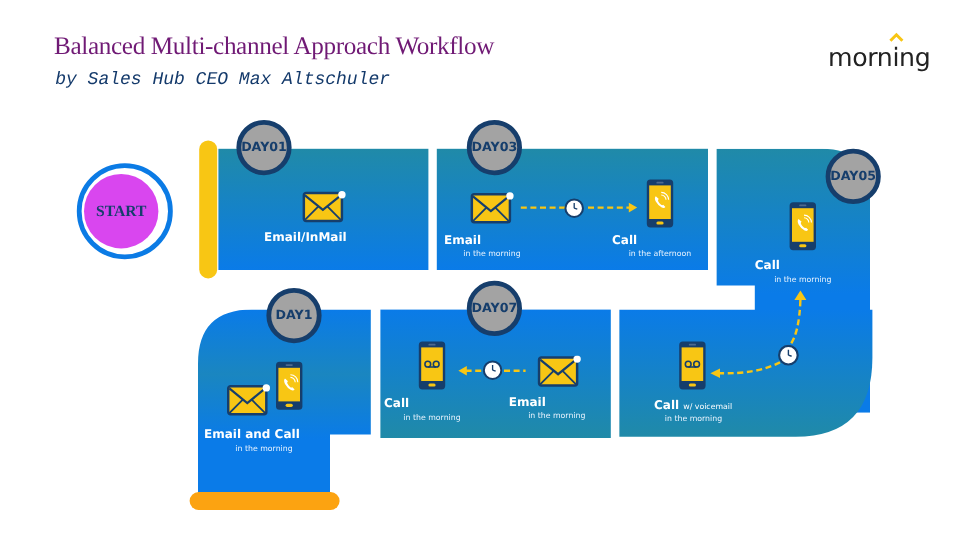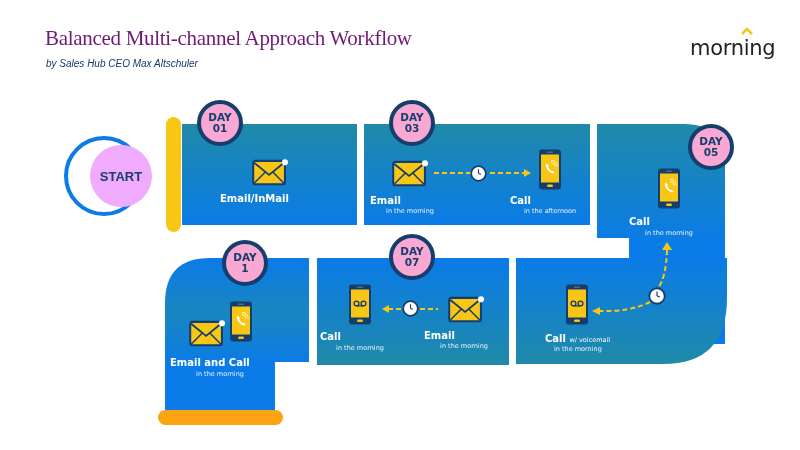--- a/index.html
+++ b/index.html
@@ -1,26 +1,26 @@
 <!DOCTYPE html>
 <html><head>
 <meta charset="utf-8">
 <style>
   html, body { margin:0; padding:0; }
   body { width:800px; height:450px; background:#ffffff; position:relative; overflow:hidden; font-family:"DejaVu Sans", sans-serif; }
   .title { position:absolute; left:45px; top:26px; font-size:21px; color:#701a75; font-family:Liberation Serif, serif; letter-spacing:-0.3px; }
-  .subtitle { position:absolute; left:46px; top:58px; font-size:10px; font-style:italic; color:#143a6b; font-family:Liberation Sans, sans-serif; }
+  .subtitle { position:absolute; left:46px; top:58px; font-size:15px; font-style:italic; color:#143a6b; font-family:Liberation Mono, monospace; }
   .logo { position:absolute; left:690px; top:36px; font-size:21px; color:#222; font-family:"DejaVu Sans", sans-serif; letter-spacing:-0.3px; }
   .logo-caret { position:absolute; left:740px; top:26px; width:14px; height:10px; }
   .panel { position:absolute; }
   .g-down { background:linear-gradient(180deg,#208aa8 0%,#0a7be8 100%); }
   .g-up { background:linear-gradient(180deg,#0a7be8 0%,#208aa8 100%); }
-  .badge { position:absolute; width:38px; height:38px; border-radius:50%; background:#f9a8d4; border:4px solid #163e6c; color:#163e6c; font-weight:bold; font-size:10.5px; line-height:11px; text-align:center; display:flex; flex-direction:column; justify-content:center; align-items:center; font-family:"DejaVu Sans", sans-serif; }
+  .badge { position:absolute; width:38px; height:38px; border-radius:50%; background:#a3a3a3; border:4px solid #163e6c; color:#163e6c; font-weight:bold; font-size:10.5px; line-height:11px; text-align:center; display:flex; flex-direction:row; justify-content:center; align-items:center; font-family:"DejaVu Sans", sans-serif; }
   .start { position:absolute; left:64px; top:136px; width:72px; height:72px; border-radius:50%; background:#fff; border:4px solid #0b7be5; }
-  .start-inner { position:absolute; left:22px; top:5px; width:62px; height:62px; border-radius:50%; background:#f0abfc; display:flex; align-items:center; justify-content:center; color:#163e6c; font-weight:bold; font-size:13px; font-family:Liberation Sans, sans-serif; }
+  .start-inner { position:absolute; left:2px; top:5px; width:62px; height:62px; border-radius:50%; background:#d946ef; display:flex; align-items:center; justify-content:center; color:#163e6c; font-weight:bold; font-size:13px; font-family:Liberation Serif, serif; }
   .lbl { position:absolute; color:#fff; font-weight:bold; font-size:10px; text-align:left; font-family:"DejaVu Sans", sans-serif; white-space:nowrap; }
   .sub { position:absolute; color:#eaf4ff; font-size:6.5px; text-align:center; font-family:"DejaVu Sans", sans-serif; white-space:nowrap; }
   .icon { position:absolute; }
   .bar-yellow { position:absolute; background:#f8c614; border-radius:8px; }
   .bar-orange { position:absolute; background:#fca311; border-radius:8px; }
 </style>
 </head>
 <body>
 
 <svg width="0" height="0" style="position:absolute">

